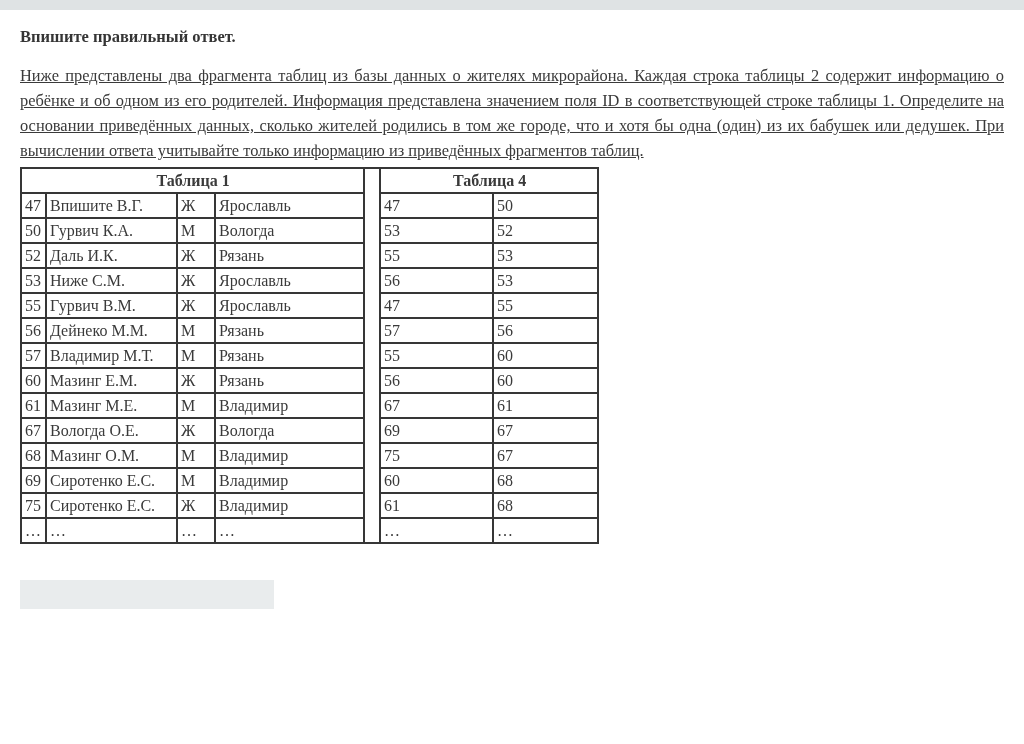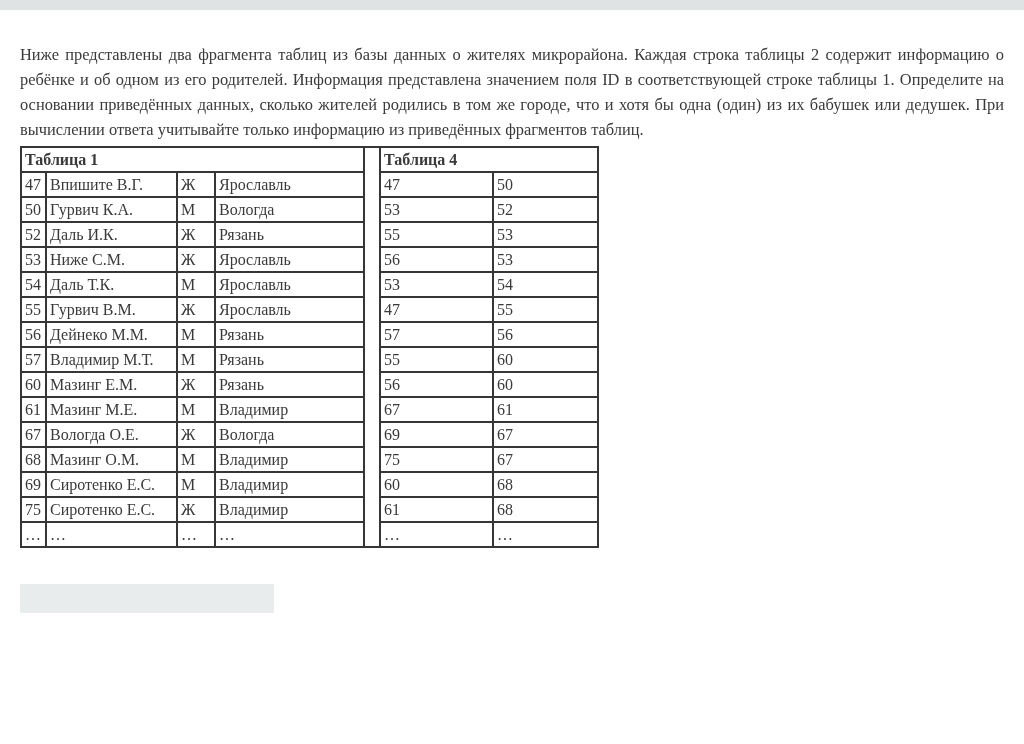--- a/index.html
+++ b/index.html
@@ -15,38 +15,39 @@
   .content { padding: 16px 20px 0 20px; }
   .heading {
     font-size: 16.5px; font-weight: bold;
     line-height: 21px; margin: 0; color: #353535;
   }
   .task-text {
     margin: 16px 0 0 0;
     font-size: 16.4px; line-height: 25px;
     text-align: justify; color: #3a3a3a;
     width: 984px;
+    text-decoration: underline;
   }
   table.db {
     margin-top: 4px;
     border-collapse: collapse;
     table-layout: fixed;
     width: 579px;
     border: 2px solid #363636;
   }
   table.db td {
     border: 2px solid #363636;
     font-size: 16px; line-height: 19px;
     color: #3a3a3a;
     padding: 1px 2px 1px 3px;
     height: 25px;
     overflow: hidden; white-space: nowrap;
     vertical-align: middle;
   }
-  table.db td.bold { font-weight: bold; }
+  table.db td.bold { font-weight: bold; text-align: center; }
   table.db td.spacer {
     border-top-style: none;
     border-bottom-style: none;
     padding: 0;
   }
   .answer-input {
     display: block;
     margin: 36px 0 0 0;
     width: 254px; height: 29px;
     background: #e9eced;
@@ -56,20 +57,21 @@
     padding: 2px 6px;
   }
 </style>
 </head>
 <body>
 
 <div class="top-bar"></div>
 
 <div class="content">
 
+  <p class="heading">Впишите правильный ответ.</p>
 
   <p class="task-text">Ниже представлены два фрагмента таблиц из базы данных о жителях микрорайона. Каждая строка таблицы 2 содержит информацию о ребёнке и об одном из его родителей. Информация представлена значением поля ID в соответствующей строке таблицы 1. Определите на основании приведённых данных, сколько жителей родились в том же городе, что и хотя бы одна (один) из их бабушек или дедушек. При вычислении ответа учитывайте только информацию из приведённых фрагментов таблиц.</p>
 
   <table class="db">
     <colgroup>
       <col style="width:25px">
         <col style="width:131px">
         <col style="width:38px">
         <col style="width:149px">
       <col style="width:16px">
@@ -112,29 +114,20 @@
         <tr>
           <td>53</td>
           <td>Ниже С.М.</td>
           <td>Ж</td>
           <td>Ярославль</td>
           <td class="spacer"></td>
           <td>56</td>
           <td>53</td>
         </tr>
         <tr>
-          <td>54</td>
-          <td>Даль Т.К.</td>
-          <td>М</td>
-          <td>Ярославль</td>
-          <td class="spacer"></td>
-          <td>53</td>
-          <td>54</td>
-        </tr>
-        <tr>
           <td>55</td>
           <td>Гурвич В.М.</td>
           <td>Ж</td>
           <td>Ярославль</td>
           <td class="spacer"></td>
           <td>47</td>
           <td>55</td>
         </tr>
         <tr>
           <td>56</td>

